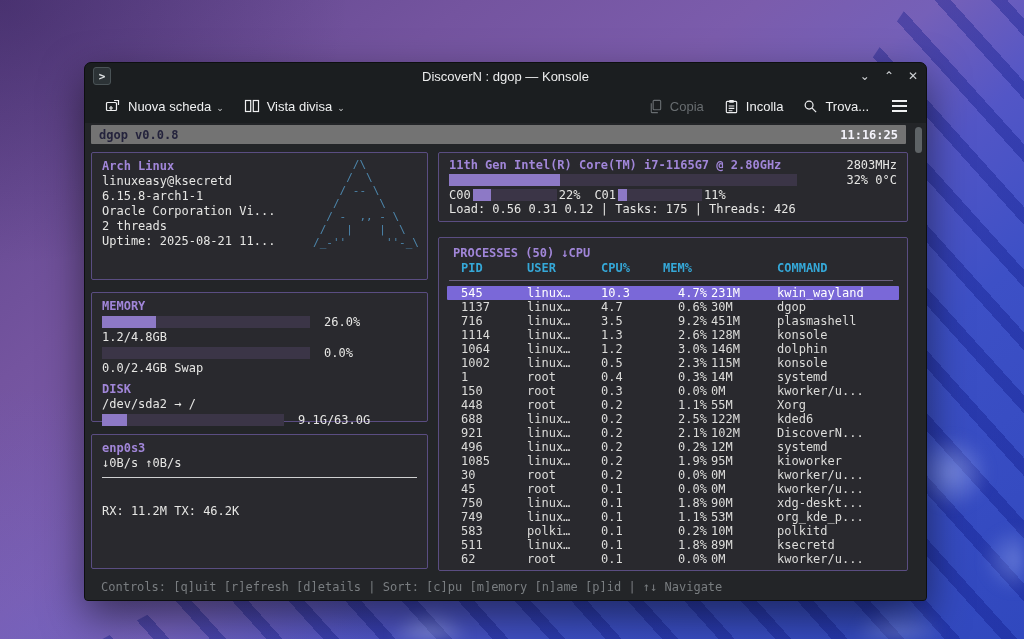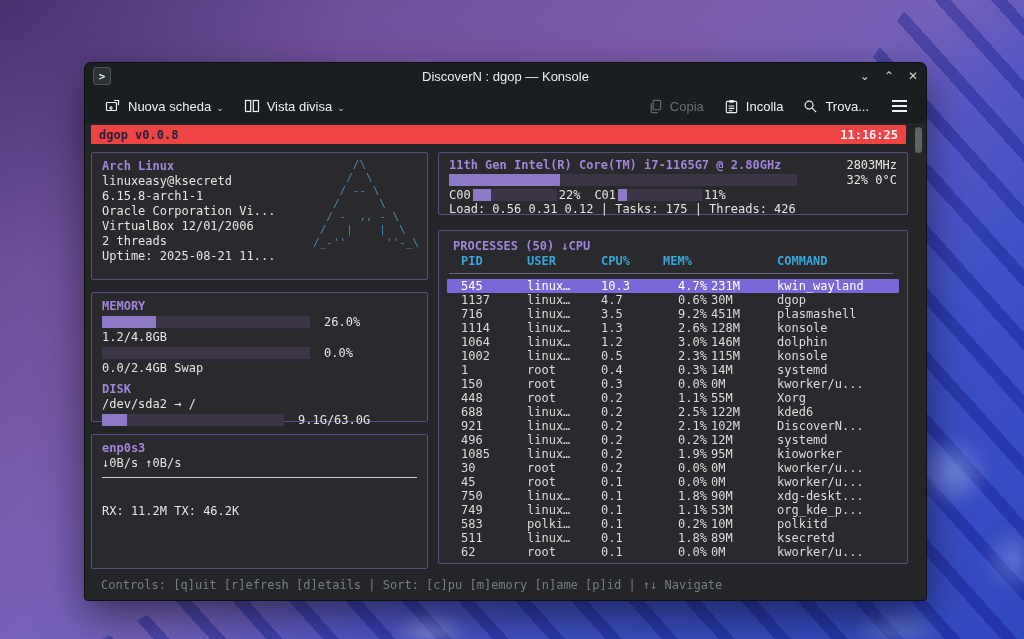--- a/index.html
+++ b/index.html
@@ -50,21 +50,21 @@
   .hamburger { padding:5px 6px 5px 10px; }
 
   
   .terminal { flex:1; background:#232528; border-radius:0 0 3px 3px; position:relative;
     padding:2px 16px 0 6px; font-family:"DejaVu Sans Mono", monospace; font-size:12px;
     color:#e6e6e4; overflow:hidden; }
   .scrollbar { position:absolute; top:2px; right:3px; bottom:3px; width:9px; }
   .scroll-handle { position:absolute; top:2px; left:1px; width:7px; height:26px;
     background:#5e6366; border-radius:4px; }
 
-  .dgop-header { height:19px; background:#ef4444; border-radius:1px; display:flex;
+  .dgop-header { height:19px; background:#737373; border-radius:1px; display:flex;
     align-items:center; justify-content:space-between; padding:0 8px; margin-right:4px;
     font-weight:bold; margin-bottom:8px; }
   .dgop-header .app { color:#24233c; }
   .dgop-header .clock { color:#f4f3fb; }
 
   .cols { display:flex; gap:10px; }
   .col-left  { width:337px; flex:none; display:flex; flex-direction:column; }
   .col-right { width:470px; flex:none; display:flex; flex-direction:column; }
 
   .panel { background:#29292e; border:1px solid #5a4d82; border-radius:2px;
@@ -87,21 +87,21 @@
   .t-mem { width:208px; } .t-disk { width:182px; }
   .bar-label { margin-left:14px; white-space:pre; }
   .gap6 { height:6px; }
 
   
   .panel-network { height:135px; }
   .net-divider { border:none; border-top:1px solid #cfd0d1; margin:6px 0 0 0; }
   .net-totals { margin-top:26px; }
 
   
-  .panel-cpu { height:63px; margin-bottom:15px; padding-top:5px; }
+  .panel-cpu { height:70px; margin-bottom:15px; padding-top:5px; }
   .cpu-top { display:flex; justify-content:space-between; line-height:15px; white-space:pre; }
   .cpu-bar-row { display:flex; align-items:center; height:14px; }
   .t-cpu { width:348px; }
   .cpu-temp { margin-left:auto; white-space:pre; }
   .cores-row { display:flex; align-items:center; height:15px; }
   .core-label { white-space:pre; }
   .core-track { width:84px; height:12px; background:#3b3547; position:relative; overflow:hidden; margin:0 2px; flex:none; }
   .core-fill { position:absolute; left:0; top:0; bottom:0; background:#8d79c6; }
   .core-pct { margin-right:14px; white-space:pre; }
 
@@ -213,21 +213,20 @@
 
       <div class="cols">
 
         <div class="col-left">
           <div class="panel panel-system">
             <div>
                 <div class="sys-line">Arch Linux</div>
                 <div class="sys-line">linuxeasy@ksecretd</div>
                 <div class="sys-line">6.15.8-arch1-1</div>
                 <div class="sys-line">Oracle Corporation Vi...</div>
-                <div class="sys-line">VirtualBox 12/01/2006</div>
                 <div class="sys-line">2 threads</div>
                 <div class="sys-line">Uptime: 2025-08-21 11...</div>
               </div>
             <pre class="arch-logo">      /\
      /  \
     / -- \
    /      \
   / -  ,, - \
  /   |    |  \
 /_-''      ''-_\</pre>

